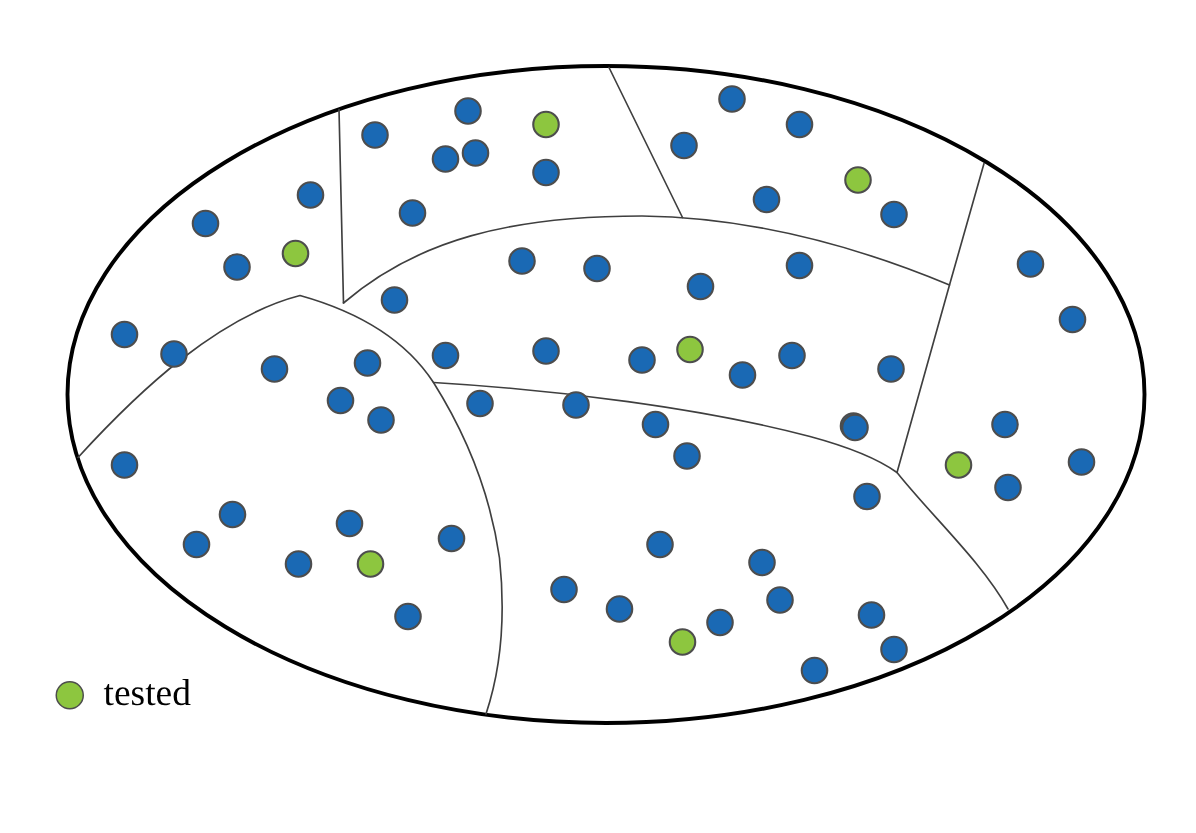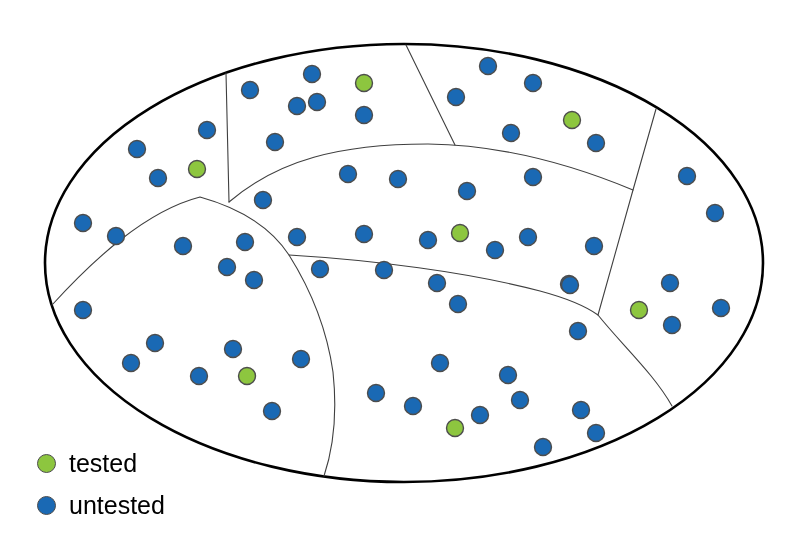--- a/index.html
+++ b/index.html
@@ -7,20 +7,21 @@
     padding: 0;
     background: #ffffff;
     font-family: "Liberation Sans", sans-serif;
   }
   .stage {
     position: relative;
     width: 797px;
     height: 555px;
     background: #ffffff;
     overflow: hidden;
+    font-family: Liberation Serif, serif;
   }
   .diagram-svg {
     position: absolute;
     left: 0;
     top: 0;
     width: 797px;
     height: 555px;
     display: block;
   }
   .legend {
@@ -135,19 +136,15 @@
         <circle cx="247" cy="376" r="8.5" fill="#8dc63f" stroke="#4d4d4d" stroke-width="1.4"></circle>
         <circle cx="455" cy="428" r="8.5" fill="#8dc63f" stroke="#4d4d4d" stroke-width="1.4"></circle>
       </g>
   </svg>
 
   <div class="legend">
     <div class="legend-row">
       <span class="swatch" style="background: rgb(141, 198, 63);"></span>
       <span class="legend-label">tested</span>
     </div>
-    <div class="legend-row">
-      <span class="swatch" style="background: rgb(26, 105, 180);"></span>
-      <span class="legend-label">untested</span>
-    </div>
   </div>
 
 </div>
 
 </body></html>

